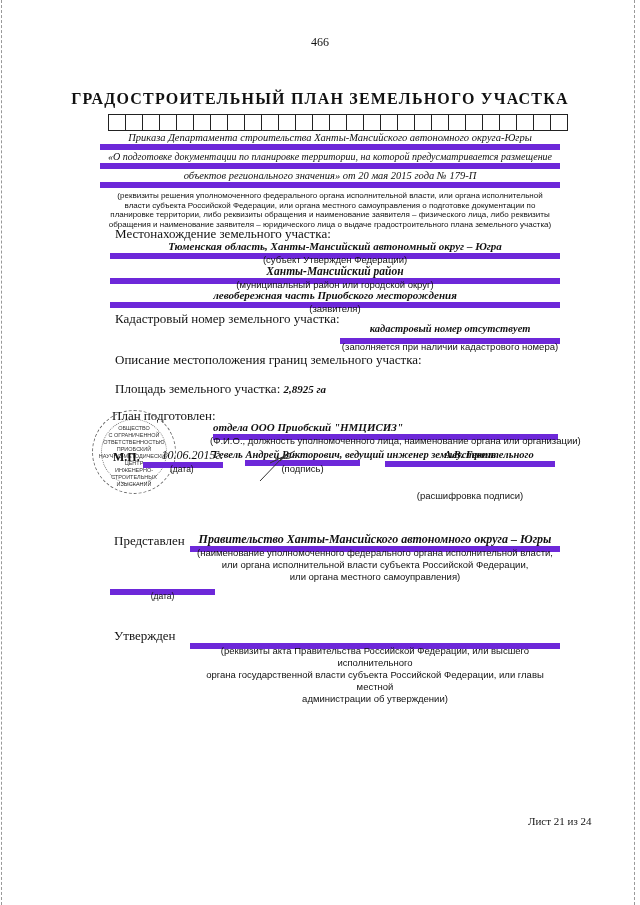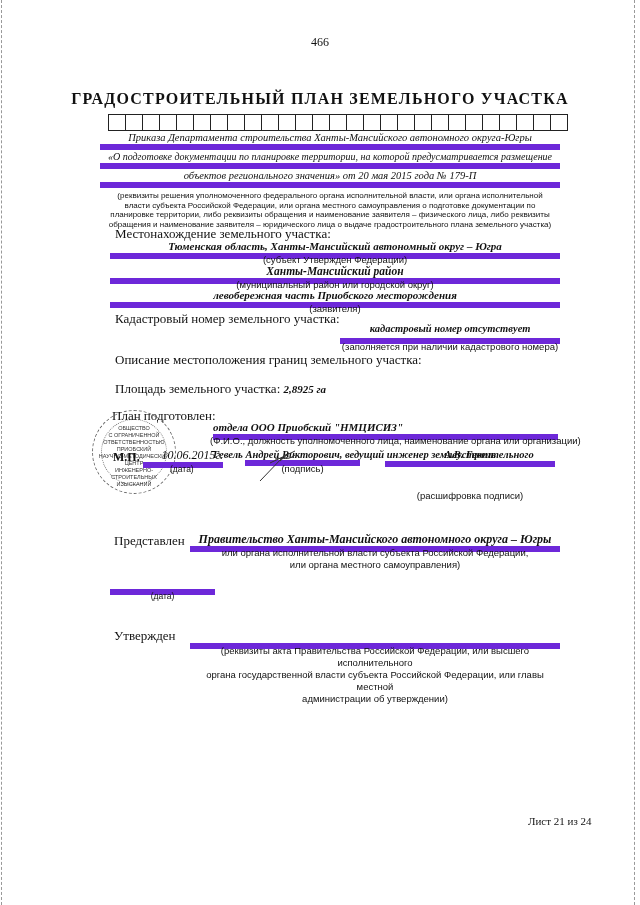--- a/index.html
+++ b/index.html
@@ -118,20 +118,21 @@
   <path d="M5 38 L28 14 M15 20 L40 8 M20 16 C30 14 32 18 40 12 M25 18 L34 10" stroke="#333" stroke-width="1" fill="none"></path>
 </svg>
 <div class="abs hint" style="left:245px;width:115px;top:463px;">(подпись)</div>
 
 <div class="abs bital uline center" style="left:385px;width:170px;top:448px;font-size:10.5px;line-height:13px;">А.В. Гевель</div>
 <div class="abs hint" style="left:385px;width:170px;top:490px;">(расшифровка подписи)</div>
 
 <div class="abs slabel" style="left:114px;top:533px;font-size:13px;">Представлен</div>
 <div class="abs bital uline center" style="left:190px;width:370px;top:532px;font-size:12px;line-height:14px;">Правительство Ханты-Мансийского автономного округа – Югры</div>
 <div class="abs hint" style="left:190px;width:370px;top:547px;line-height:12px;">
+  <div>(наименование уполномоченного федерального органа исполнительной власти,</div>
   <div>или органа исполнительной власти субъекта Российской Федерации,</div>
   <div>или органа местного самоуправления)</div>
 </div>
 <div class="abs uline" style="left:110px;width:105px;top:589px;height:0;"></div>
 <div class="abs hint" style="left:110px;width:105px;top:591px;font-size:8.5px;">(дата)</div>
 
 <div class="abs slabel" style="left:114px;top:628px;font-size:13px;">Утвержден</div>
 <div class="abs uline" style="left:190px;width:370px;top:643px;height:0;"></div>
 <div class="abs hint" style="left:190px;width:370px;top:645px;line-height:12px;">
   <div>(реквизиты акта Правительства Российской Федерации, или высшего исполнительного</div>

